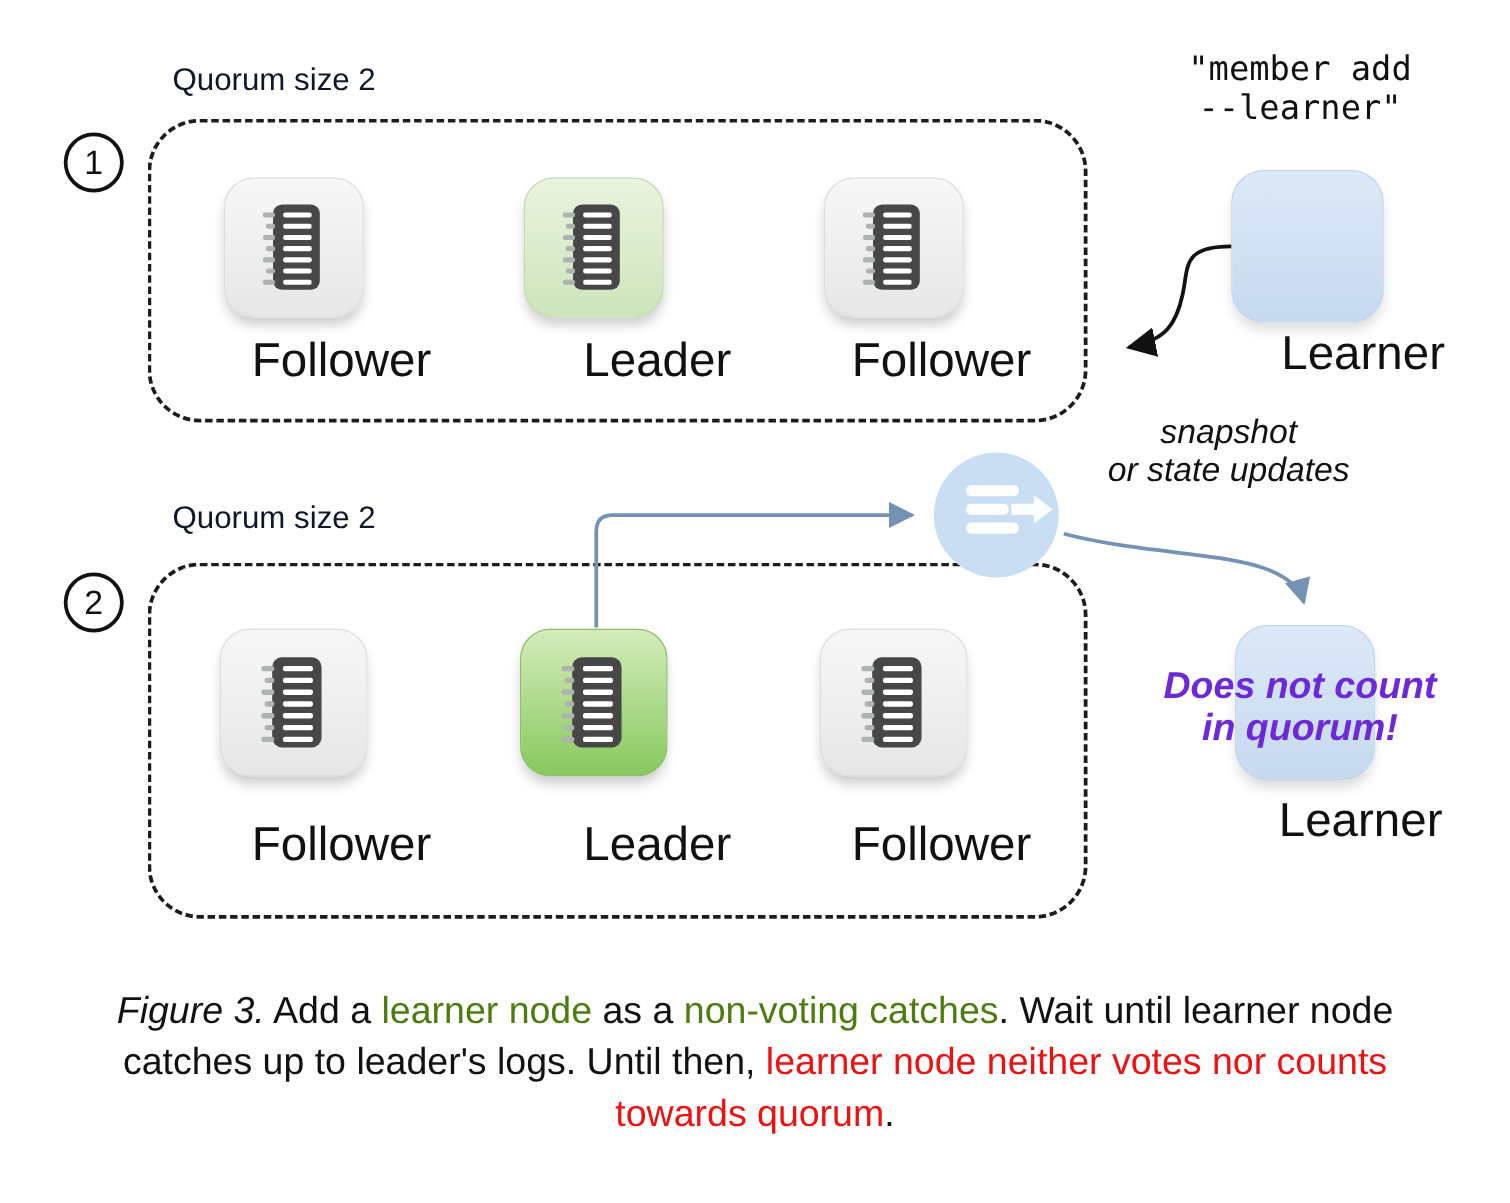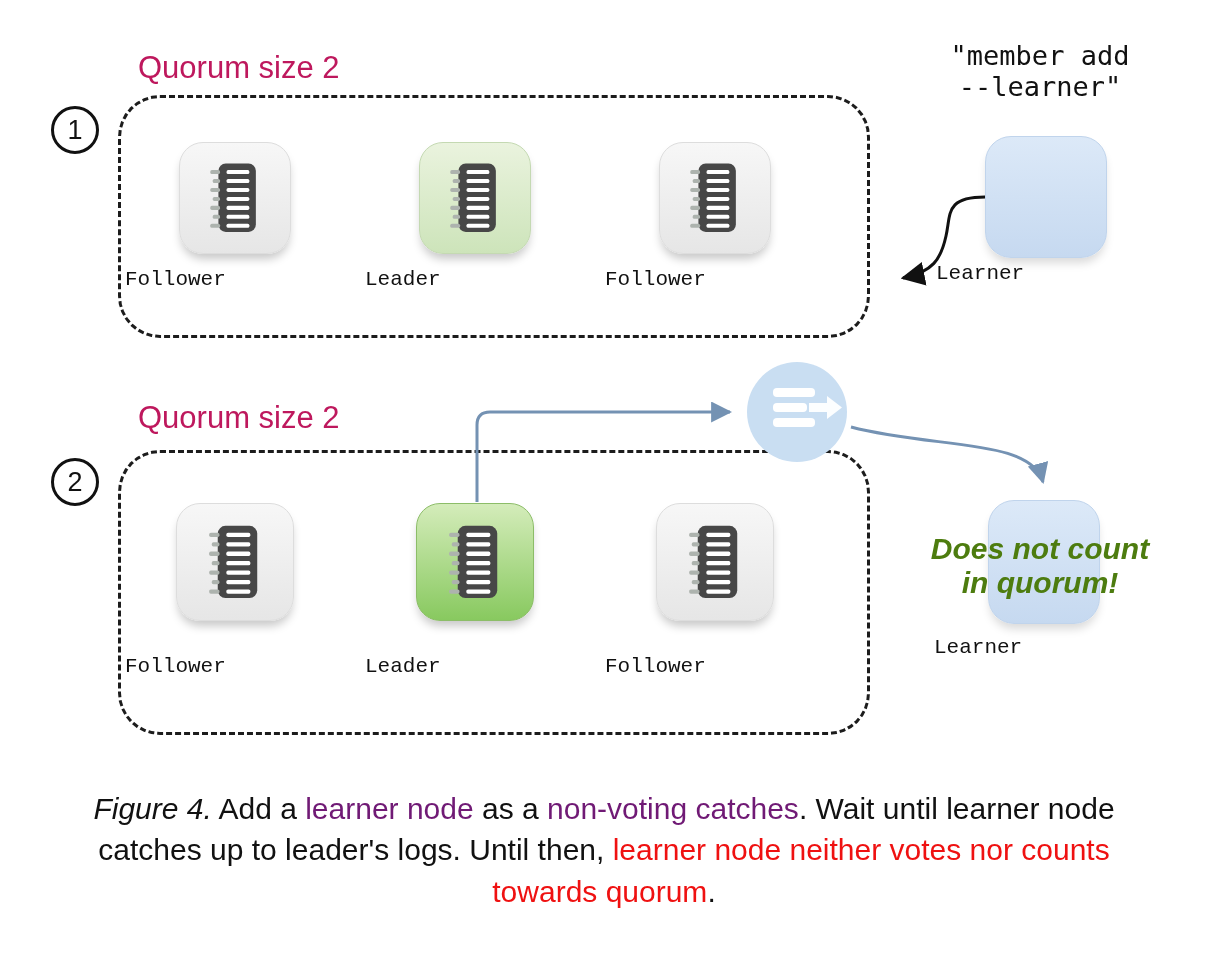--- a/index.html
+++ b/index.html
@@ -17,34 +17,34 @@
     border-radius: 42px;
     z-index: 1;
   }
   .step-circle {
     position: absolute;
     width: 48px; height: 48px;
     border: 3px solid #111; border-radius: 50%;
     display: flex; align-items: center; justify-content: center;
     font-size: 27px; z-index: 4; background: #fff;
   }
-  .quorum-label { position: absolute; font-size: 31px; color: #be185d; z-index: 4; }
+  .quorum-label { position: absolute; font-size: 25px; color: #0f172a; z-index: 4; }
 
   .node {
     position: absolute;
     display: flex; align-items: center; justify-content: center;
     border-radius: 24px;
     box-shadow: 0 7px 10px -2px rgba(0,0,0,0.22);
     z-index: 2;
   }
   .node svg { width: 74%; height: 74%; }
   .node.follower { background: linear-gradient(180deg, #f7f7f7, #e6e6e6); border: 1px solid #ddd; }
   .node.leader-light { background: linear-gradient(180deg, #eaf3de, #cde4ba); border: 1px solid #c4d9b2; }
   .node.leader-strong { background: linear-gradient(180deg, #d4ecba, #88c95f); border: 1px solid #8cbd68; }
-  .node-label { position: absolute; font-size: 21px; text-align: left; width: 220px; z-index: 4; font-family: Liberation Mono, monospace; }
+  .node-label { position: absolute; font-size: 38px; text-align: right; width: 220px; z-index: 4; }
 
   .learner-box {
     position: absolute;
     background: linear-gradient(180deg, #dcE9f8, #c6d9f0);
     border: 1px solid #c0d4ec;
     border-radius: 26px;
     box-shadow: 0 7px 10px -2px rgba(0,0,0,0.15);
     z-index: 2;
   }
   .mono-cmd {
@@ -53,31 +53,31 @@
     font-size: 27px; white-space: pre-line; text-align: center;
     z-index: 4; color: #111;
   }
   .transfer-label {
     position: absolute; font-style: italic; font-size: 27px;
     white-space: pre-line; text-align: center; z-index: 4;
   }
   .learner-note {
     position: absolute; font-weight: bold; font-style: italic;
     font-size: 30px; white-space: pre-line; text-align: center;
-    color: #4d7c0f; z-index: 5;
+    color: #6d28d9; z-index: 5;
   }
   #connector-layer { position: absolute; left: 0; top: 0; z-index: 3; pointer-events: none; }
   .transfer-icon { position: absolute; z-index: 3; }
 
   .caption {
     position: absolute; left: 62px; top: 788px; width: 1084px;
     font-size: 30px; line-height: 1.38; text-align: center; z-index: 4;
   }
   .cap-italic { font-style: italic; }
-  .cap-blue { color: #701a75; }
+  .cap-blue { color: #4d7c0f; }
   .cap-red { color: #ef1111; margin-top: 29px; }
 </style>
 </head>
 <body>
 
 <div id="canvas">
 
   <svg width="0" height="0" style="position:absolute">
     <defs>
       <symbol id="node-glyph" viewBox="0 0 100 100">
@@ -144,20 +144,22 @@
       </svg>
   </div>
   <div class="node-label" style="left:605px; top:268px">Follower</div>
 
   <div class="mono-cmd" style="left:880px; top:40px; width:320px">"member add
 --learner"</div>
 
   <div class="learner-box" style="left:985px; top:136px; width:122px; height:122px"></div>
   <div class="node-label" style="left:936px; top:262px">Learner</div>
 
+  <div class="transfer-label" style="left:818px; top:330px; width:330px">snapshot
+or state updates</div>
 
   <div class="transfer-icon" style="left:745px; top:360px">
     <svg width="104" height="104" viewBox="0 0 104 104">
       <circle cx="52" cy="52" r="50" fill="#c9def2"></circle>
       <rect x="28" y="28" width="42" height="9" rx="4" fill="#ffffff"></rect>
       <rect x="28" y="43" width="34" height="9" rx="4" fill="#ffffff"></rect>
       <rect x="28" y="58" width="42" height="9" rx="4" fill="#ffffff"></rect>
       <path d="M64 43 L82 43 L82 36 L97 47.5 L82 59 L82 52 L64 52 Z" fill="#ffffff" opacity="0.95"></path>
     </svg>
   </div>
@@ -187,15 +189,15 @@
         <use href="#node-glyph"></use>
       </svg>
   </div>
   <div class="node-label" style="left:605px; top:655px">Follower</div>
 
   <div class="learner-box" style="left:988px; top:500px; width:112px; height:124px"></div>
   <div class="learner-note" style="left:880px; top:532px; width:320px">Does not count
 in quorum!</div>
   <div class="node-label" style="left:934px; top:636px">Learner</div>
 
-  <p class="caption"><span class="cap-italic">Figure 4.</span><span> Add a </span><span class="cap-blue">learner node</span><span> as a </span><span class="cap-blue">non-voting catches</span><span>. Wait until learner node catches up to leader's logs. Until then, </span><span class="cap-red">learner node neither votes nor counts towards quorum</span><span>.</span></p>
+  <p class="caption"><span class="cap-italic">Figure 3.</span><span> Add a </span><span class="cap-blue">learner node</span><span> as a </span><span class="cap-blue">non-voting catches</span><span>. Wait until learner node catches up to leader's logs. Until then, </span><span class="cap-red">learner node neither votes nor counts towards quorum</span><span>.</span></p>
 
 </div>
 
 </body></html>

